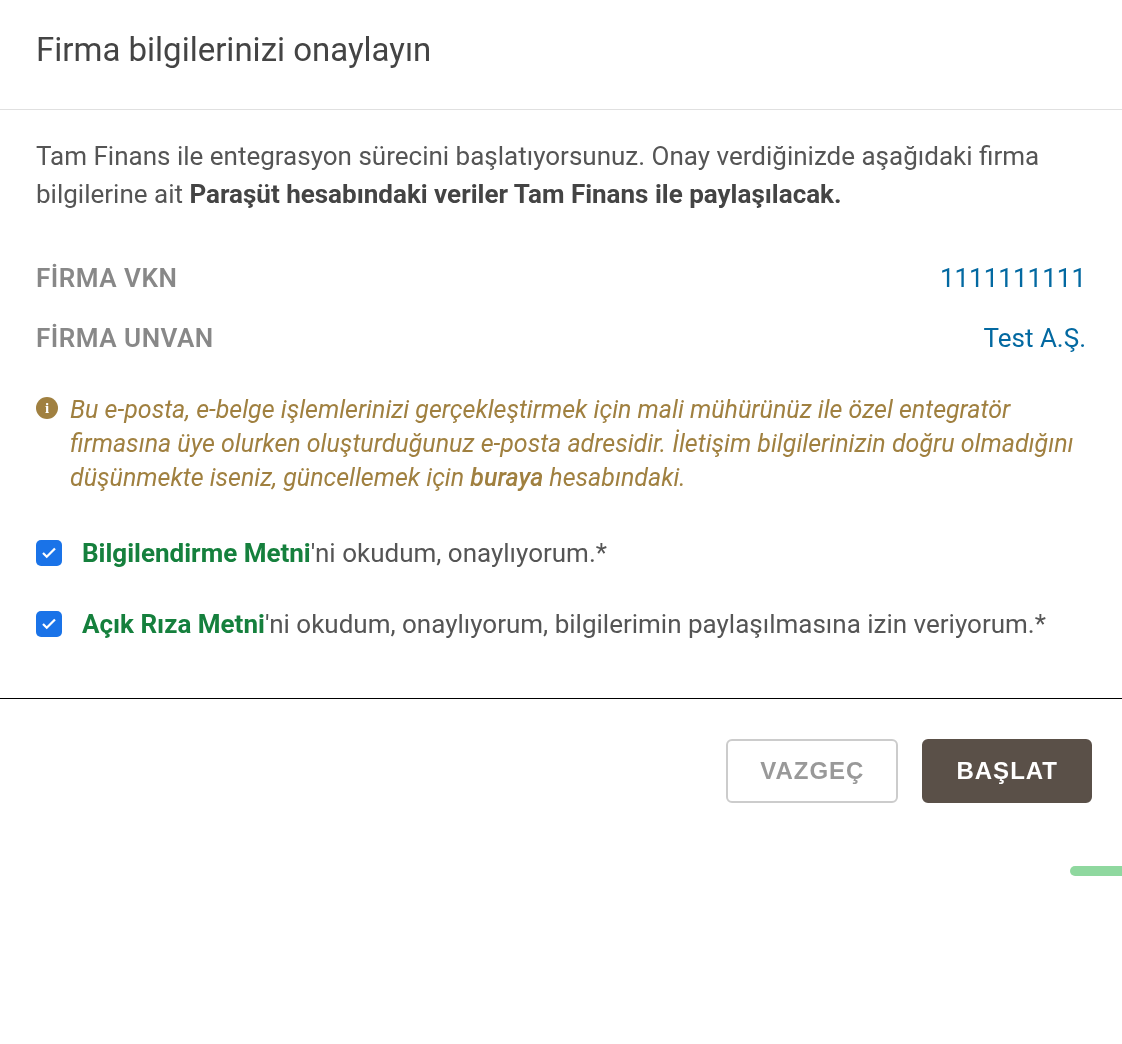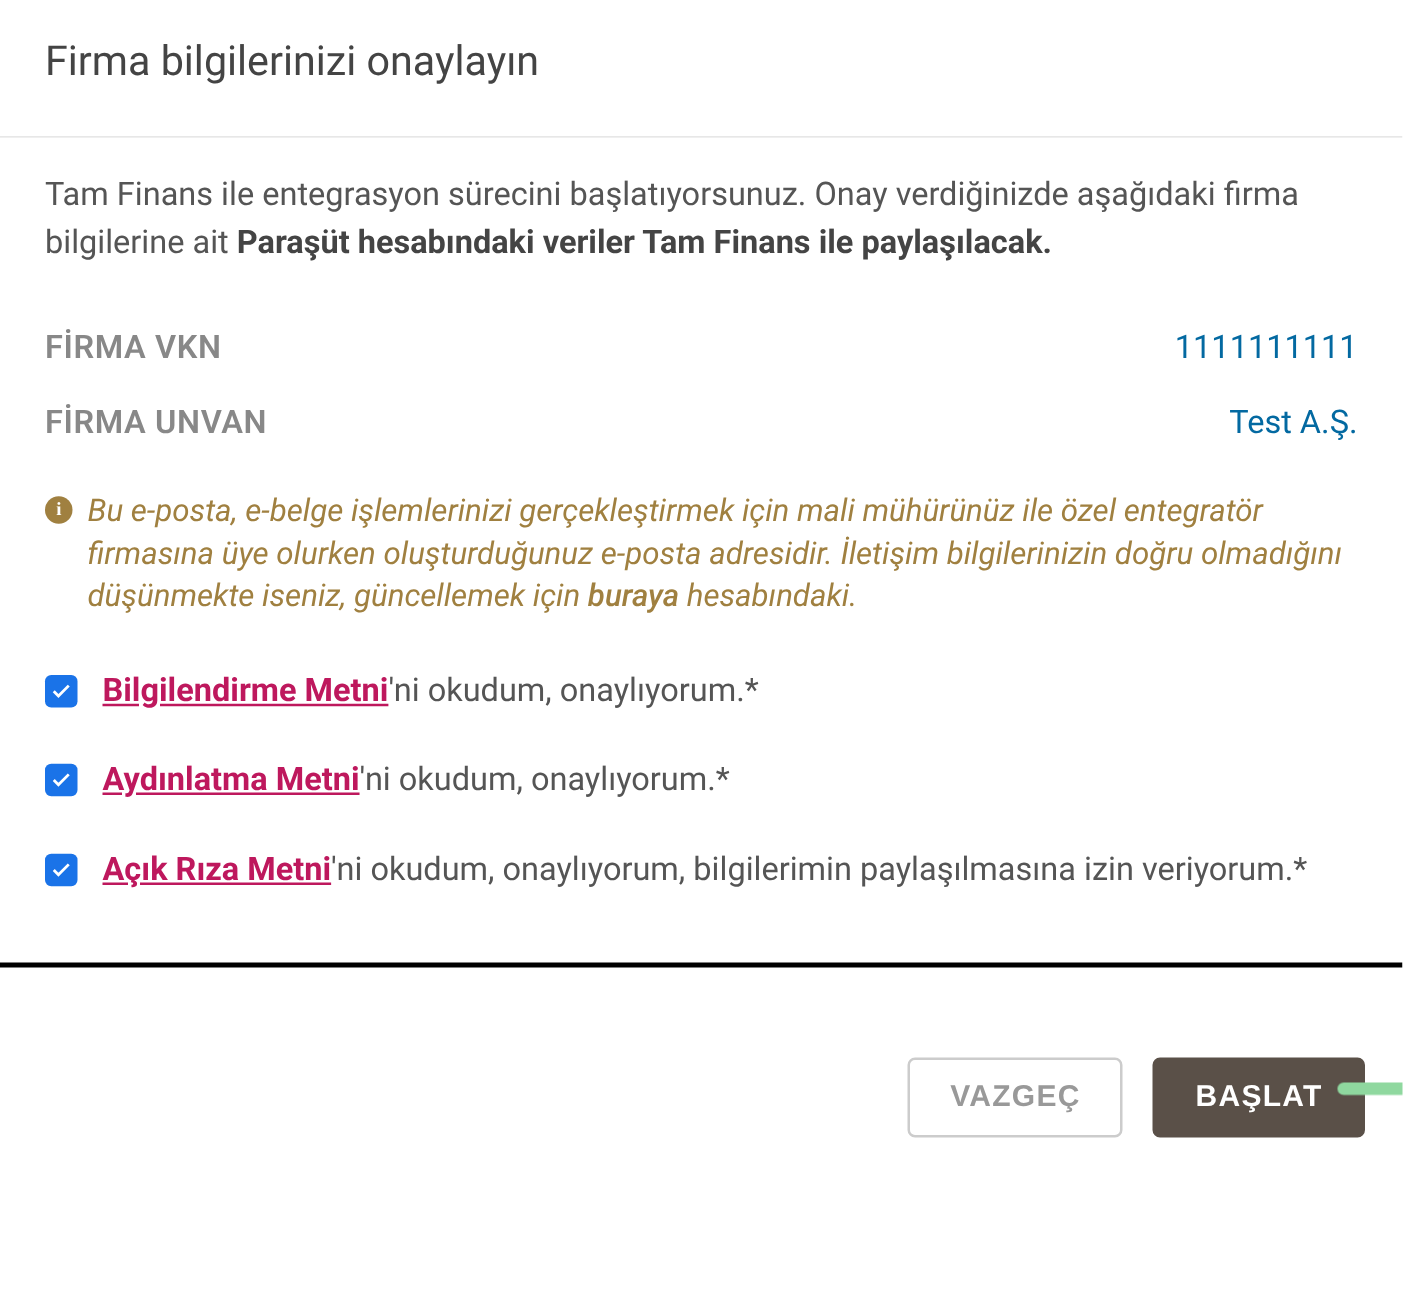--- a/index.html
+++ b/index.html
@@ -18,21 +18,21 @@
       padding: 30px 36px 40px 36px;
       border-bottom: 1px solid #e0e0e0;
     }
     .modal-title {
       font-size: 33px;
       font-weight: 400;
       color: #444;
     }
     .modal-body {
       padding: 28px 36px 20px 36px;
-      border-bottom: 4px solid #000000;
+      border-bottom: 1px solid #000000;
     }
     .intro-text {
       font-size: 26px;
       line-height: 1.45;
       color: #555;
       margin-bottom: 50px;
     }
     .intro-bold {
       font-weight: 700;
       color: #444;
@@ -104,40 +104,38 @@
       cursor: pointer;
     }
     .checkbox svg {
       width: 18px;
       height: 18px;
       stroke: #fff;
       stroke-width: 3;
       fill: none;
     }
     .consent-link {
-      color: #be185d;
-      text-decoration: underline;
+      color: #15803d;
       font-weight: 700;
       cursor: pointer;
     }
     .modal-footer {
       padding: 40px 30px;
       display: flex;
       justify-content: flex-end;
       gap: 24px;
     }
     .btn {
       padding: 16px 32px;
       font-size: 24px;
       font-weight: 700;
       letter-spacing: 1px;
       border-radius: 6px;
       cursor: pointer;
       border: 2px solid transparent;
-      margin-top: 32px;
     }
     .btn-cancel {
       background: #fff;
       color: #999;
       border-color: #ccc;
     }
     .btn-start {
       background: #5a5048;
       color: #fff;
       border-color: #5a5048;
@@ -184,38 +182,28 @@
     <div class="checkbox">
       <svg viewBox="0 0 24 24">
           <polyline points="4 12 9 17 20 6"></polyline>
         </svg>
     </div>
     <div>
       <a class="consent-link">Bilgilendirme Metni</a><span>'ni okudum, onaylıyorum.*</span>
     </div>
   </div>
 
+
   <div class="consent-row">
     <div class="checkbox">
       <svg viewBox="0 0 24 24">
           <polyline points="4 12 9 17 20 6"></polyline>
         </svg>
     </div>
     <div>
-      <a class="consent-link">Aydınlatma Metni</a><span>'ni okudum, onaylıyorum.*</span>
-    </div>
-  </div>
-
-  <div class="consent-row">
-    <div class="checkbox">
-      <svg viewBox="0 0 24 24">
-          <polyline points="4 12 9 17 20 6"></polyline>
-        </svg>
-    </div>
-    <div>
       <a class="consent-link">Açık Rıza Metni</a><span>'ni okudum, onaylıyorum, bilgilerimin paylaşılmasına izin veriyorum.*</span>
     </div>
   </div>
 </div>
 
 <div class="modal-footer">
   <button class="btn btn-cancel">VAZGEÇ</button>
   <button class="btn btn-start">BAŞLAT</button>
 </div>
 

